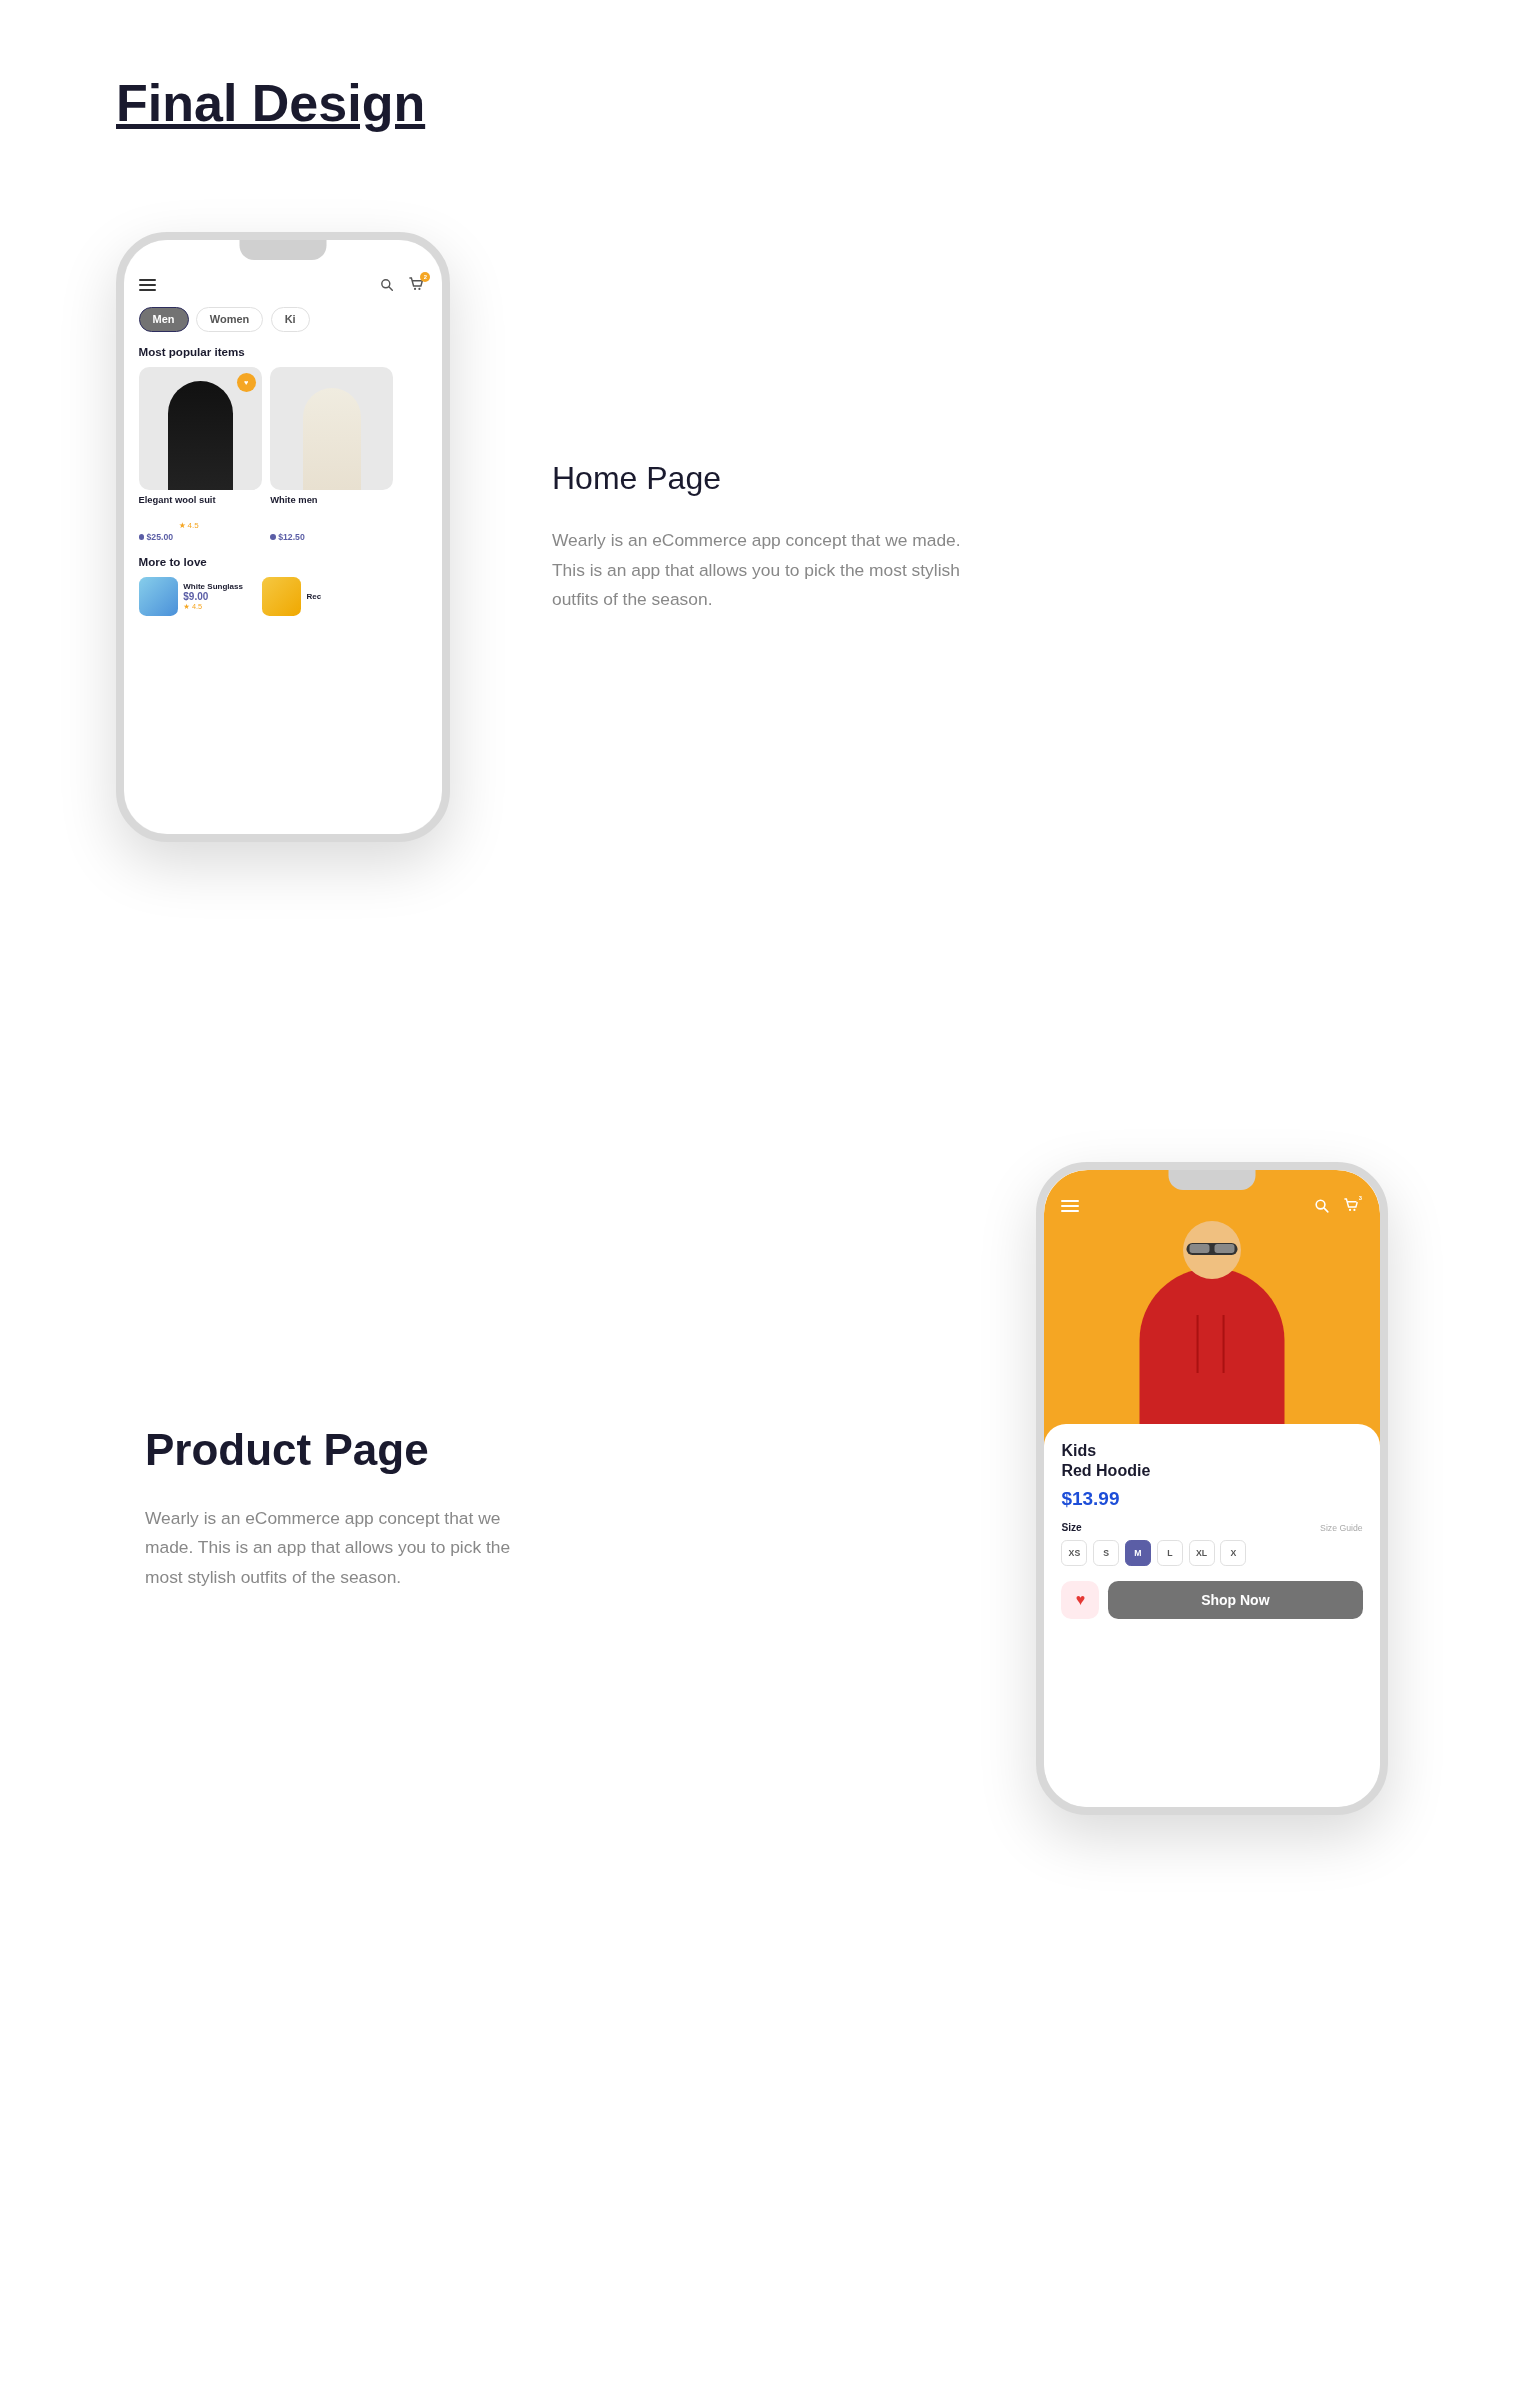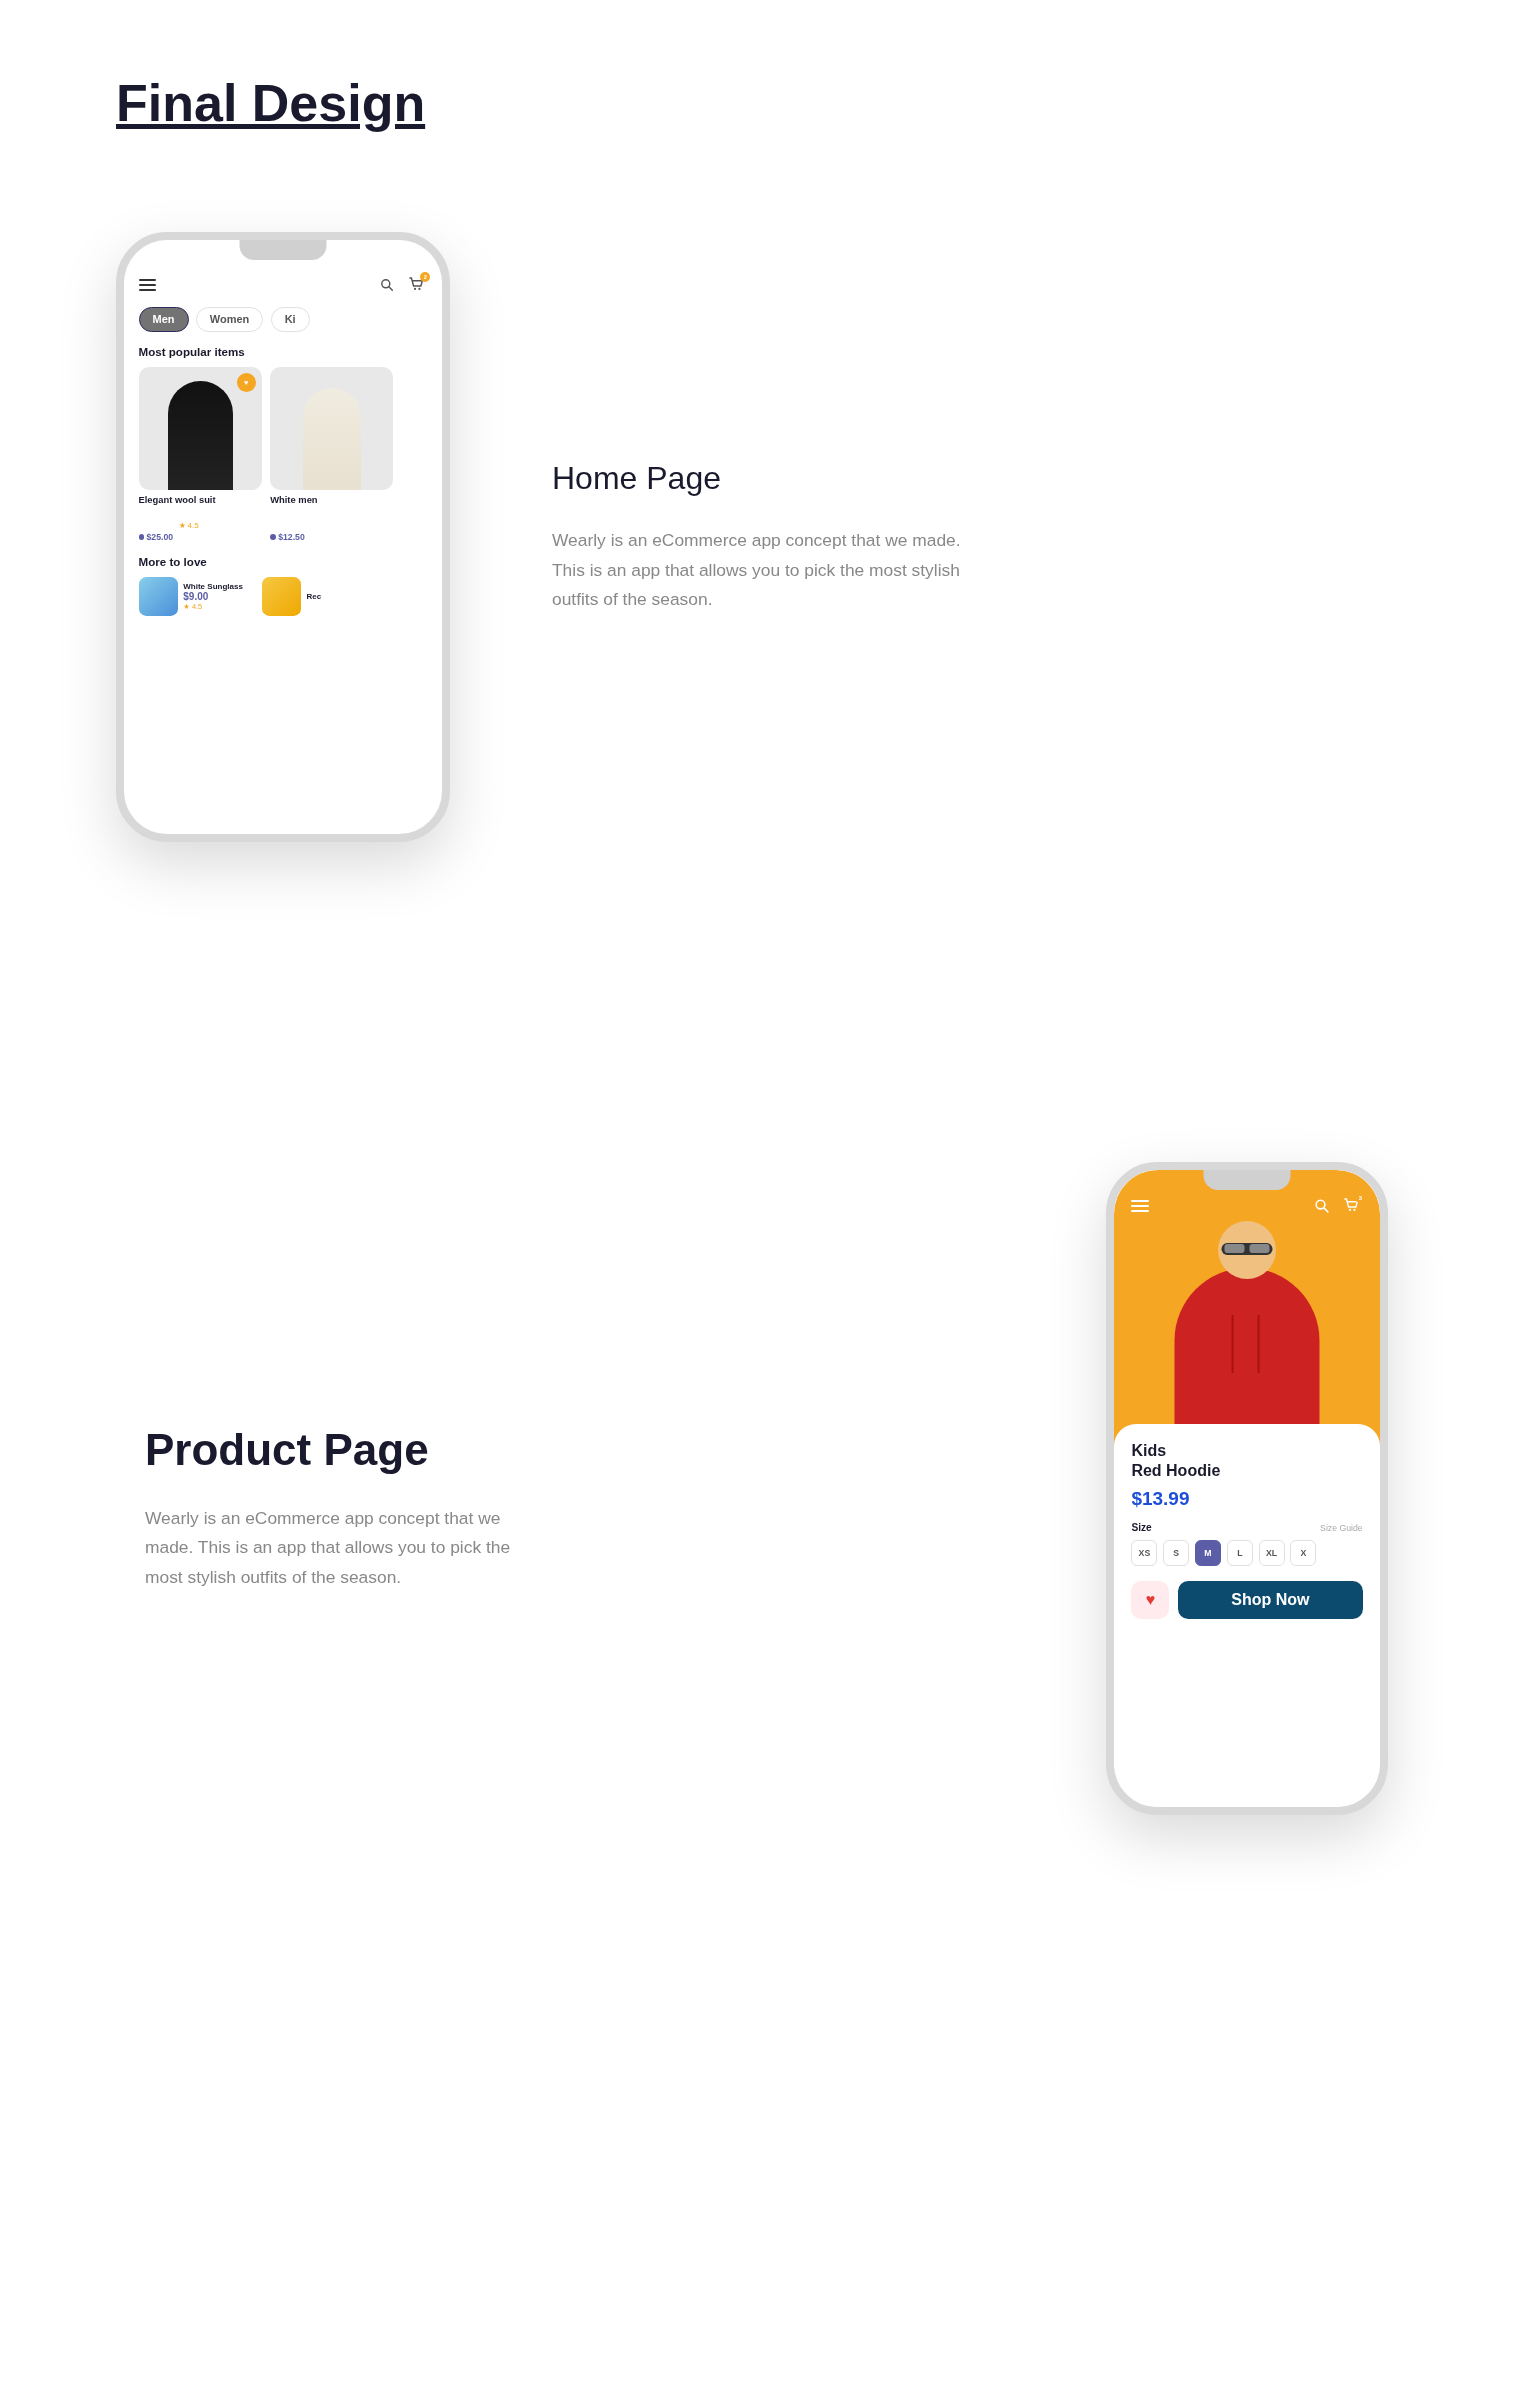--- a/index.html
+++ b/index.html
@@ -335,21 +335,21 @@
     }
     .product-description p {
       font-size: 17.4px;
       color: #888;
       line-height: 1.7;
     }
 
     
     .phone-mockup-product {
       position: relative;
-      width: 282px;
+      width: 352px;
       height: 653px;
       margin-left: auto;
       margin-right: 145px;
       background: #f5f5f5;
       border-radius: 51px;
       border: 8.7px solid #d8d8d8;
       box-shadow: 0 22px 58px rgba(0,0,0,0.15);
       overflow: hidden;
     }
 
@@ -468,27 +468,27 @@
       display: flex;
       align-items: center;
       justify-content: center;
       font-size: 14.5px;
       cursor: pointer;
       flex-shrink: 0;
     }
     .shop-now-btn {
       flex: 1;
       height: 38px;
-      background: #0c4a6e;
+      background: #737373;
       color: white;
       border-radius: 10.2px;
       display: flex;
       align-items: center;
       justify-content: center;
-      font-size: 16px;
+      font-size: 14px;
       font-weight: 700;
       cursor: pointer;
     }
   </style>
 </head>
 <body>
 
 <h1 class="page-title">Final Design</h1>
 
 <div class="section-home">

